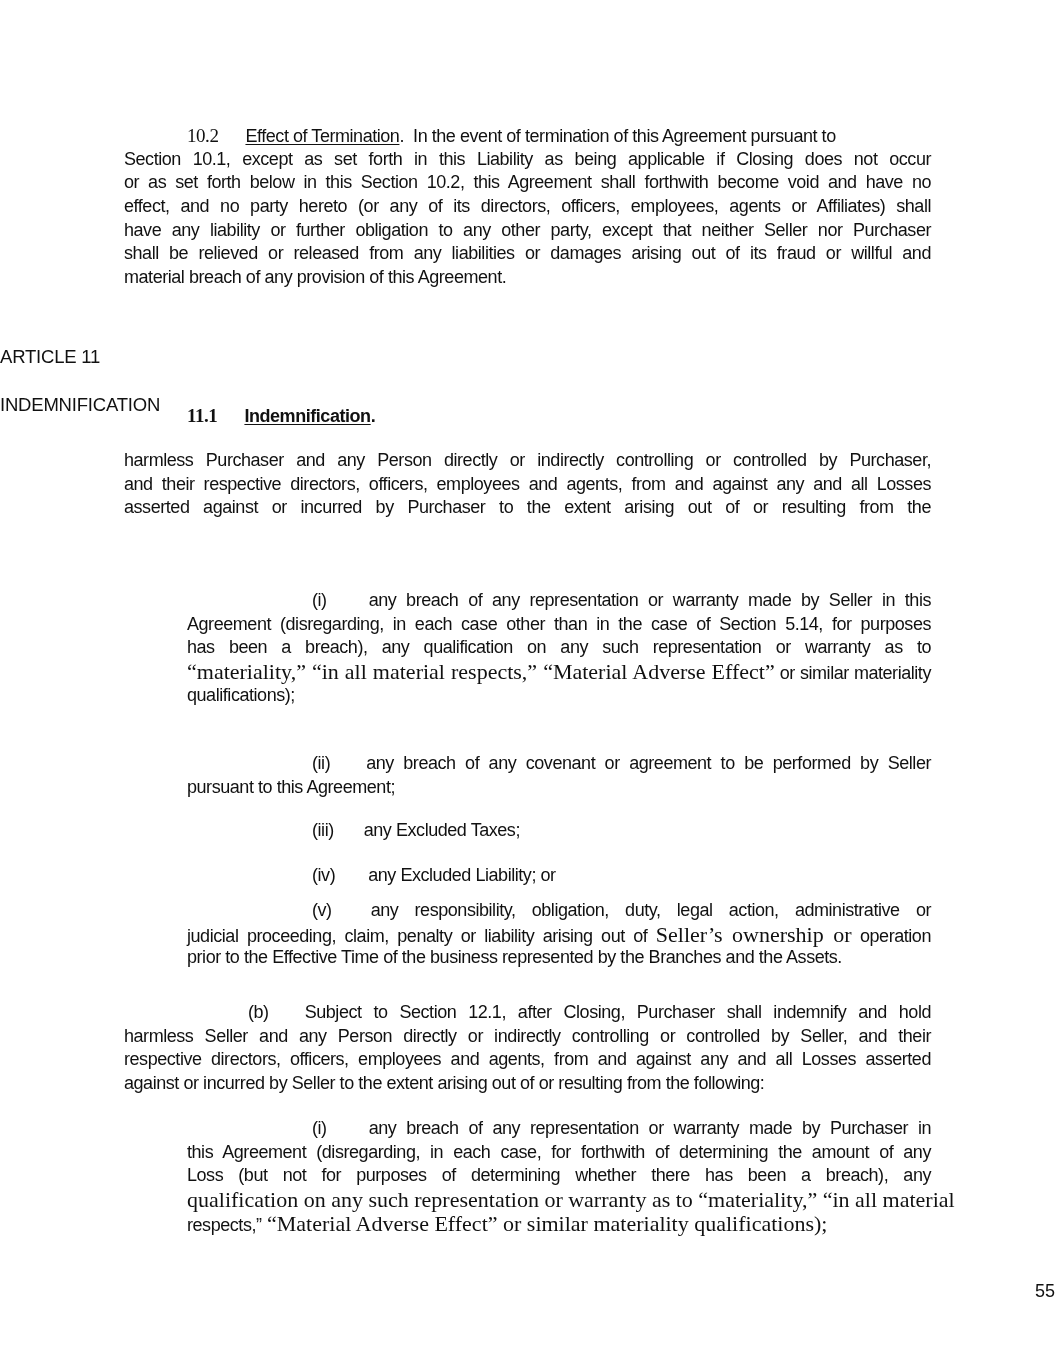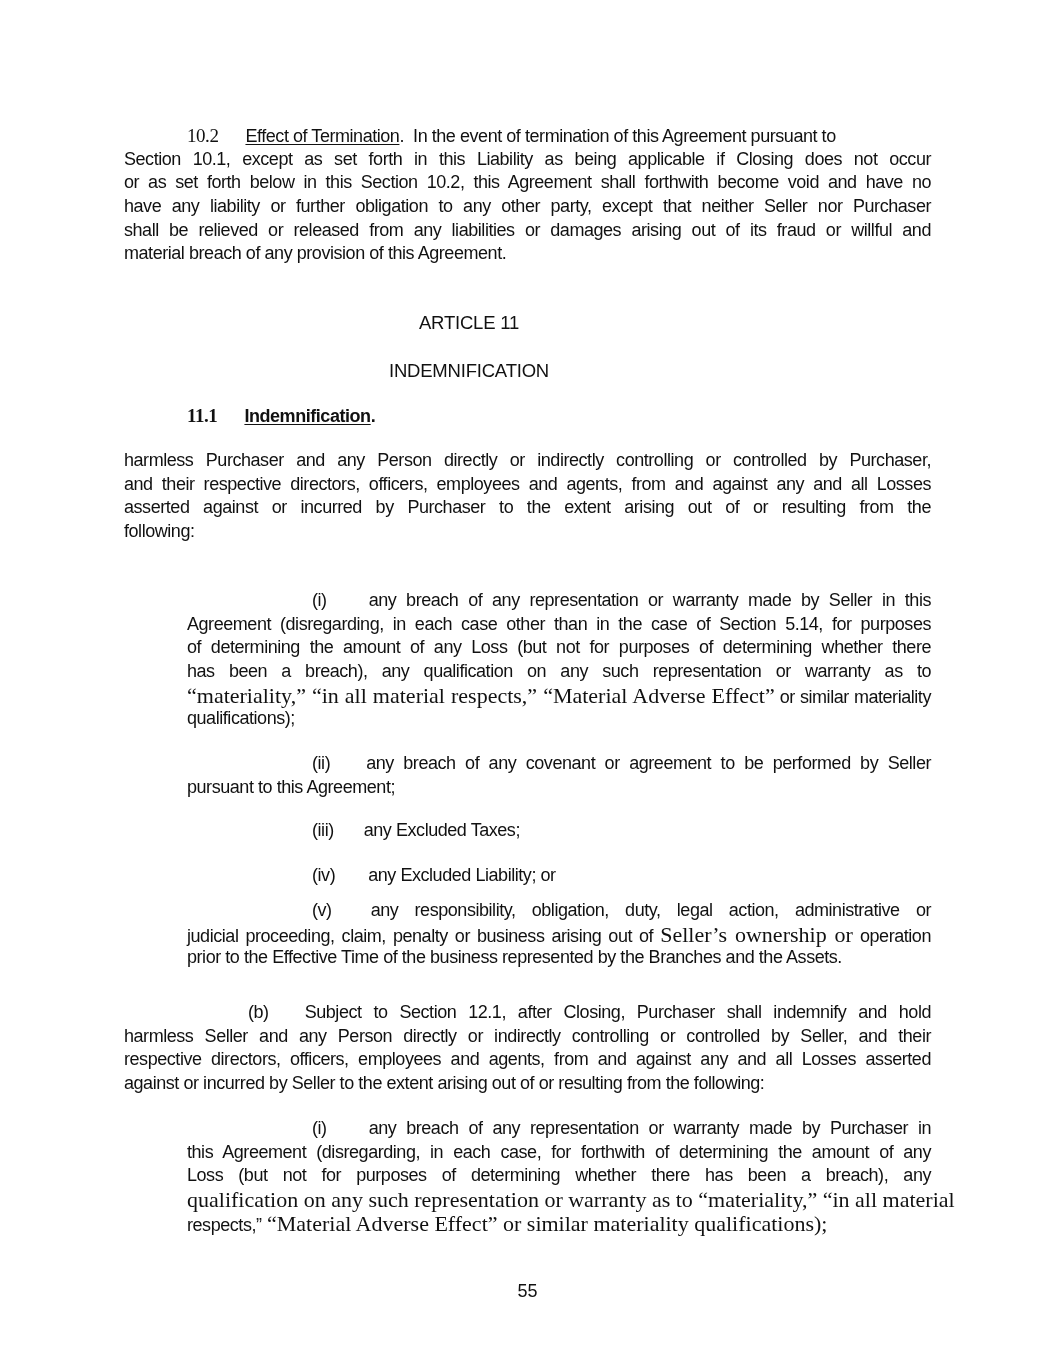--- a/index.html
+++ b/index.html
@@ -4,61 +4,60 @@
 <style>
   html, body { margin: 0; padding: 0; background: #ffffff; }
   body { width: 1055px; height: 1365px; position: relative; overflow: hidden; color: #111; }
   .page { position: absolute; left: 0; top: 0; width: 1055px; height: 1365px; }
   .para { position: absolute; left: 124px; width: 807px; }
   .para.indent2 { left: 187px; width: 744px; }
   .para .ln { display: block; white-space: nowrap; font-family: "Liberation Sans", sans-serif; font-size: 18px; line-height: 23.7px; letter-spacing: -0.45px; text-align: justify; text-align-last: justify; height: 23.7px; }
   .para .ln.last { text-align-last: left; }
   .num { font-family: "Liberation Serif", serif; font-size: 19px; }
   .u { text-decoration: underline; text-underline-offset: 2px; }
-  .heading { position: absolute; left: 0; width: 938px; text-align: center; font-family: "Liberation Sans", sans-serif; font-size: 18.5px; letter-spacing: -0.2px; }
+  .heading { position: absolute; left: 0; width: 938px; font-family: "Liberation Sans", sans-serif; font-size: 18.5px; letter-spacing: -0.2px; margin-top: 34px; }
   .serif-run { font-family: "Liberation Serif", serif; font-size: 22px; letter-spacing: 0; }
-  .pagenum { position: absolute; left: 0; width: 1055px; top: 1281px; text-align: center; font-family: "Liberation Sans", sans-serif; font-size: 18px; }
+  .pagenum { position: absolute; left: 0; width: 1055px; top: 1281px; text-align: right; font-family: "Liberation Sans", sans-serif; font-size: 18px; }
   .lead-row { position: absolute; font-family: "Liberation Sans", sans-serif; font-size: 18px; letter-spacing: -0.45px; white-space: nowrap; }
 </style>
 </head>
 <body>
 
 <div class="page">
 
   <div class="para" style="top:124px;">
     <span class="ln" style="text-align-last:left;">
       <span style="display:inline-block;width:63px;"></span><span class="num">10.2</span><span style="display:inline-block;width:27px;"></span><span class="u">Effect of Termination</span><span>.&nbsp;&nbsp;</span><span>In the event of termination of this Agreement pursuant to</span>
     </span>
     <span class="ln">Section 10.1, except as set forth in this Liability as being applicable if Closing does not occur</span>
     <span class="ln">or as set forth below in this Section 10.2, this Agreement shall forthwith become void and have no</span>
+    <span class="ln">effect, and no party hereto (or any of its directors, officers, employees, agents or Affiliates) shall</span>
     <span class="ln">have any liability or further obligation to any other party, except that neither Seller nor Purchaser</span>
     <span class="ln">shall be relieved or released from any liabilities or damages arising out of its fraud or willful and</span>
     <span class="ln last">material breach of any provision of this Agreement.</span>
   </div>
 
   <div class="heading" style="top:312px;">ARTICLE 11</div>
   <div class="heading" style="top:360px;">INDEMNIFICATION</div>
 
   <div class="lead-row" style="left:187px; top:405px;font-weight:bold;">
     <span class="num">11.1</span><span style="display:inline-block;width:27px;"></span><span class="u">Indemnification</span><span>.</span>
   </div>
 
   <div class="para" style="top:449px;">
     <span class="ln">harmless Purchaser and any Person directly or indirectly controlling or controlled by Purchaser,</span>
     <span class="ln">and their respective directors, officers, employees and agents, from and against any and all Losses</span>
     <span class="ln">asserted against or incurred by Purchaser to the extent arising out of or resulting from the</span>
-    <span class="ln last">following:</span>
   </div>
 
   <div class="para indent2" style="top:589px;">
     <span class="ln">
       <span style="display:inline-block;width:125px;"></span><span>(i)</span><span style="display:inline-block;width:42px;"></span><span>any breach of any representation or warranty made by Seller in this</span>
     </span>
     <span class="ln">Agreement (disregarding, in each case other than in the case of Section 5.14, for purposes</span>
-    <span class="ln">of determining the amount of any Loss (but not for purposes of determining whether there</span>
     <span class="ln">has been a breach), any qualification on any such representation or warranty as to</span>
     <span class="ln"><span class="serif-run">“materiality,” “in all material respects,” “Material Adverse Effect”</span><span> or similar materiality</span></span>
     <span class="ln last">qualifications);</span>
   </div>
 
   <div class="para indent2" style="top:752px;">
     <span class="ln">
       <span style="display:inline-block;width:125px;"></span><span>(ii)</span><span style="display:inline-block;width:36px;"></span><span>any breach of any covenant or agreement to be performed by Seller</span>
     </span>
     <span class="ln last">pursuant to this Agreement;</span>
@@ -69,21 +68,21 @@
   </div>
 
   <div class="lead-row" style="left:312px; top:865px;">
     <span>(iv)</span><span style="display:inline-block;width:33px;"></span><span>any Excluded Liability; or</span>
   </div>
 
   <div class="para indent2" style="top:899px;">
     <span class="ln">
       <span style="display:inline-block;width:125px;"></span><span>(v)</span><span style="display:inline-block;width:39px;"></span><span>any responsibility, obligation, duty, legal action, administrative or</span>
     </span>
-    <span class="ln"><span>judicial proceeding, claim, penalty or business arising out of </span><span class="serif-run">Seller’s ownership or</span><span> operation</span></span>
+    <span class="ln"><span>judicial proceeding, claim, penalty or liability arising out of </span><span class="serif-run">Seller’s ownership or</span><span> operation</span></span>
     <span class="ln last">prior to the Effective Time of the business represented by the Branches and the Assets.</span>
   </div>
 
   <div class="para" style="top:1001px;">
     <span class="ln">
       <span style="display:inline-block;width:124px;"></span><span>(b)</span><span style="display:inline-block;width:36px;"></span><span>Subject to Section 12.1, after Closing, Purchaser shall indemnify and hold</span>
     </span>
     <span class="ln">harmless Seller and any Person directly or indirectly controlling or controlled by Seller, and their</span>
     <span class="ln">respective directors, officers, employees and agents, from and against any and all Losses asserted</span>
     <span class="ln last">against or incurred by Seller to the extent arising out of or resulting from the following:</span>

